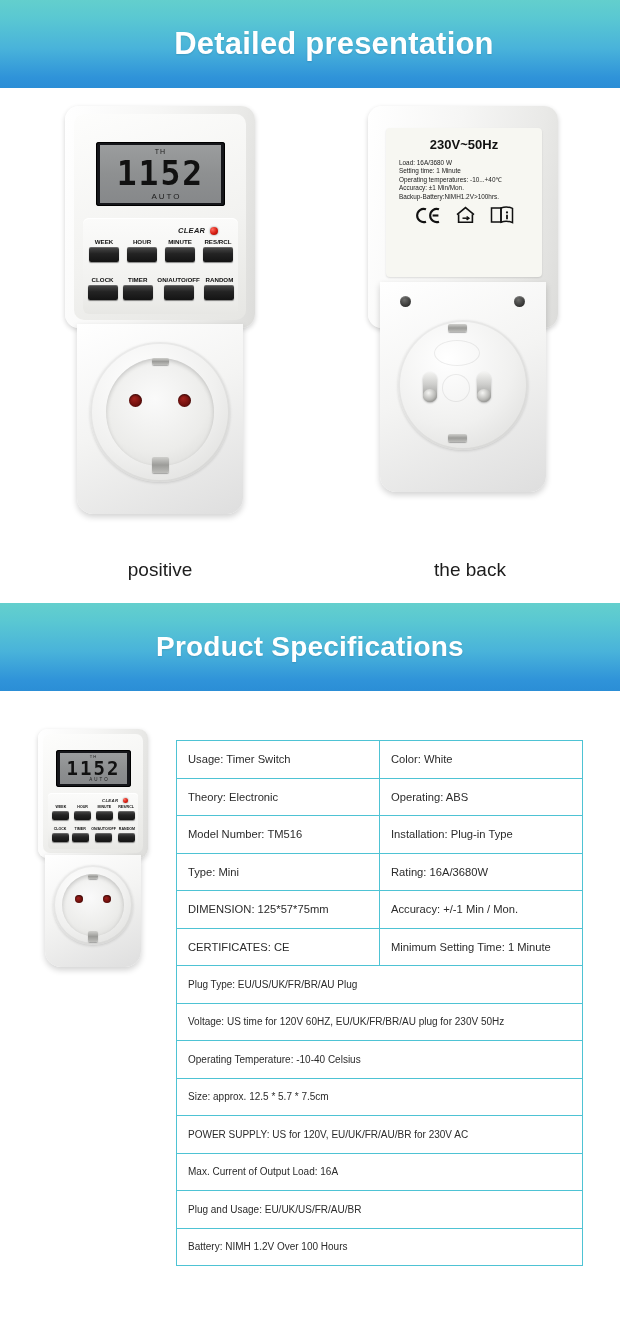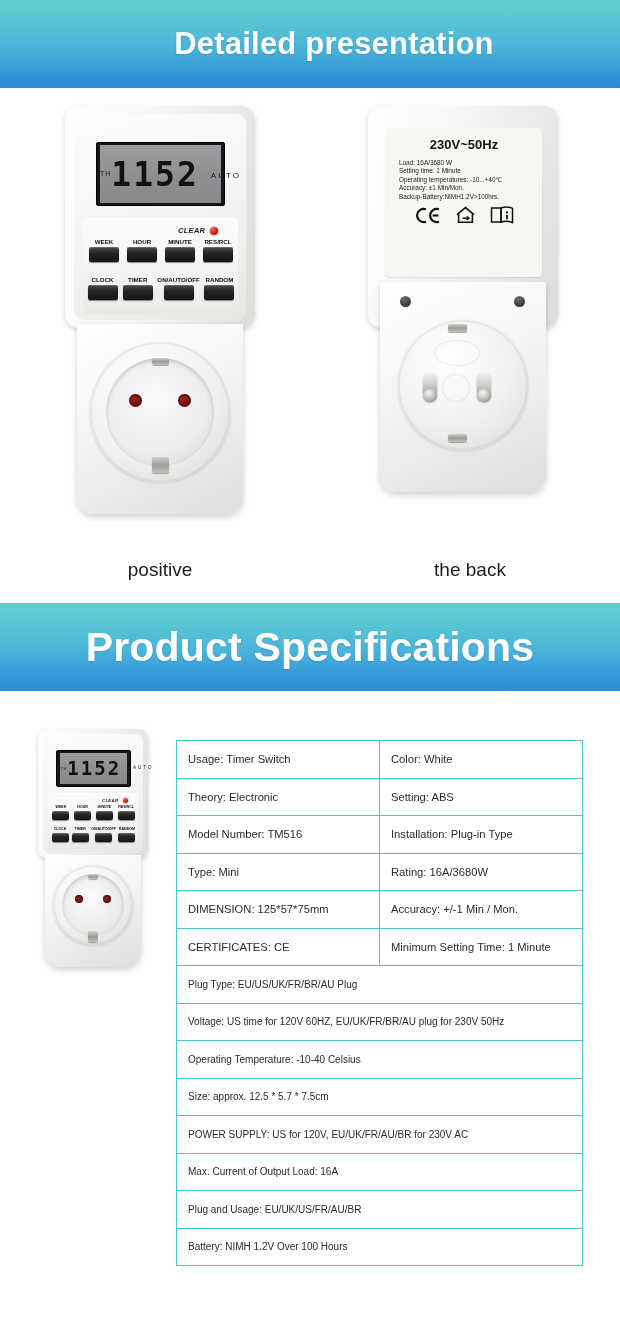--- a/index.html
+++ b/index.html
@@ -8,41 +8,41 @@
 
   
   .banner{position:absolute;left:0;width:620px;
     background:linear-gradient(180deg,#63cfcd 0%,#5ac8d2 20%,#49b3da 55%,#2f93d9 88%,#2b8ed6 100%);
     display:flex;align-items:center;justify-content:center;}
   .banner-title{color:#ffffff;font-weight:bold;letter-spacing:.2px;
     text-shadow:0 1px 2px rgba(0,0,0,.12);}
   #banner1{top:0;height:88px;padding-left:24px;}
   #banner1 .banner-title{font-size:31px;}
   #banner2{top:603px;height:88px;}
-  #banner2 .banner-title{font-size:41px;}
+  #banner2 .banner-title{font-size:28px;}
 
   
   .photos{position:absolute;top:88px;left:0;width:620px;height:515px;background:#fff;}
   .photo-cell{position:absolute;top:0;height:515px;}
   #cell-front{left:0;width:320px;}
   #cell-back{left:320px;width:300px;}
   .caption{position:absolute;bottom:22px;width:100%;text-align:center;font-size:19px;color:#1c1c1c;}
 
   
   .device{position:absolute;}
   .dev-body{position:absolute;left:0;top:0;width:100%;
     background:linear-gradient(100deg,#ffffff 0%,#f6f6f5 42%,#e9e9e7 78%,#dcdcda 100%);
     border-radius:14px;box-shadow:0 2px 5px rgba(0,0,0,.18);}
   .dev-face{position:absolute;background:linear-gradient(160deg,#fdfdfc 0%,#f2f2f0 60%,#e6e6e3 100%);
     border-radius:10px;}
   .lcd-frame{position:absolute;background:#15161a;border-radius:3px;
     box-shadow:inset 0 0 0 1px #000;}
   .lcd{position:absolute;left:4px;top:3px;right:4px;bottom:3px;
     background:linear-gradient(180deg,#9b9d9e 0%,#8e9091 50%,#86888a 100%);
-    display:flex;flex-direction:row;align-items:center;}
+    display:flex;flex-direction:column;align-items:center;justify-content:center;}
   .lcd-top{color:#1b1b1b;letter-spacing:1px;line-height:1;}
   .lcd-digits{color:#111;font-family:"DejaVu Sans Mono",monospace;font-weight:bold;
     letter-spacing:2px;line-height:1;}
   .lcd-bot{color:#1b1b1b;letter-spacing:2px;line-height:1;margin-left:12px;}
 
   .panel{position:absolute;background:linear-gradient(180deg,#fbfbfa 0%,#f1f1ef 70%,#e7e7e4 100%);
     border-radius:6px;box-shadow:inset 0 1px 0 #fff;}
   .clear-row{position:absolute;display:flex;align-items:center;gap:5px;}
   .clear-label{color:#1a1a1a;font-weight:bold;letter-spacing:.3px;font-style:italic;}
   .led{border-radius:50%;background:radial-gradient(circle at 32% 30%,#ff6b5e 0%,#d61c10 55%,#8d0b05 100%);
@@ -313,21 +313,21 @@
     </div>
 
     <table class="spec-table">
       <tbody>
         <tr>
           <td>Usage: Timer Switch</td>
           <td>Color: White</td>
         </tr>
         <tr>
           <td>Theory: Electronic</td>
-          <td>Setting: ABS</td>
+          <td>Operating: ABS</td>
         </tr>
         <tr>
           <td>Model Number: TM516</td>
           <td>Installation: Plug-in Type</td>
         </tr>
         <tr>
           <td>Type: Mini</td>
           <td>Rating: 16A/3680W</td>
         </tr>
         <tr>

